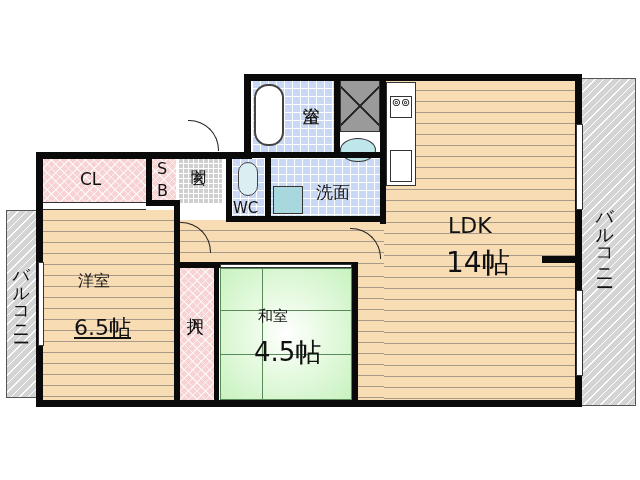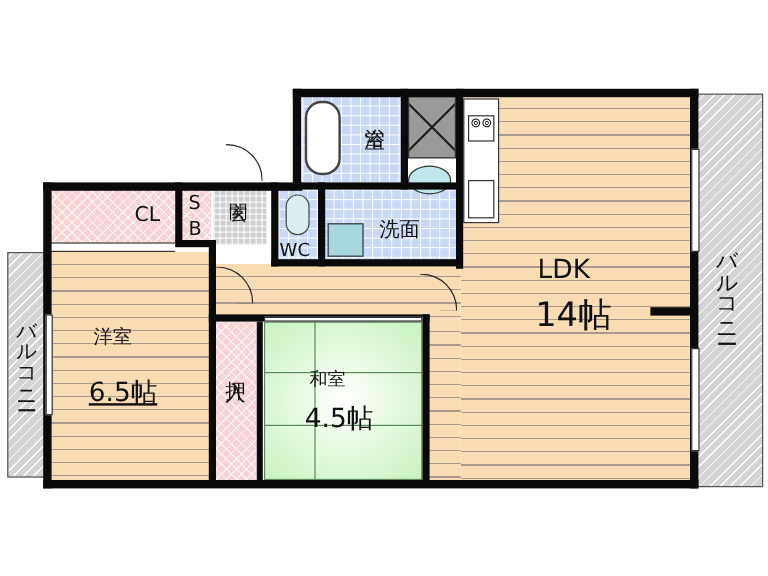--- a/index.html
+++ b/index.html
@@ -29,21 +29,21 @@
 <div class="abs floor-wood" style="left:384px;top:80px;width:192px;height:320px;"></div>
 
 <div class="abs floor-wood" style="left:180px;top:220px;width:204px;height:46px;"></div>
 <div class="abs floor-wood" style="left:356px;top:266px;width:28px;height:134px;"></div>
 
 <div class="abs floor-wood" style="left:42px;top:210px;width:134px;height:190px;"></div>
 <div class="lbl" style="left:78px;top:272px;font-size:16px;">洋室</div>
 <div class="lbl" style="left:74px;top:316px;font-size:22px;text-decoration:underline;">6.5帖</div>
 
 <div class="abs floor-pink" style="left:42px;top:158px;width:104px;height:44px;"></div>
-<div class="lbl" style="left:80px;top:170px;font-size:17px;margin-left:32px;">CL</div>
+<div class="lbl" style="left:80px;top:170px;font-size:17px;">CL</div>
 <div class="abs" style="left:42px;top:202px;width:104px;height:8px;background:#fff;border-top:1px solid #333;border-bottom:1px solid #333;"></div>
 
 <div class="abs floor-pink" style="left:152px;top:158px;width:24px;height:44px;"></div>
 <div class="lbl" style="left:157px;top:160px;font-size:16px;">S</div>
 <div class="lbl" style="left:157px;top:182px;font-size:16px;">B</div>
 
 <div class="abs floor-entry" style="left:178px;top:158px;width:44px;height:46px;"></div>
 <div class="lbl vert" style="left:190px;top:158px;font-size:15px;">玄関</div>
 <div class="door-arc" style="left:188px;top:120px;width:30px;height:30px;border-radius:0 30px 0 0;"></div>
 
@@ -70,21 +70,21 @@
 <div class="lbl" style="left:446px;top:248px;font-size:28px;">14帖</div>
 
 <div class="abs floor-pink" style="left:180px;top:268px;width:34px;height:132px;"></div>
 <div class="lbl vert" style="left:186px;top:304px;font-size:17px;">押入</div>
 
 <div class="abs tatami" style="left:220px;top:268px;width:132px;height:132px;border:1px solid #5a8a5a;"></div>
 <div class="abs" style="left:262px;top:268px;width:1px;height:132px;background:#5a8a5a;"></div>
 <div class="abs" style="left:220px;top:310px;width:132px;height:1px;background:#5a8a5a;"></div>
 <div class="abs" style="left:220px;top:354px;width:132px;height:1px;background:#5a8a5a;"></div>
 <div class="lbl" style="left:258px;top:308px;font-size:15px;">和室</div>
-<div class="lbl" style="left:254px;top:338px;font-size:22px;">4.5帖</div>
+<div class="lbl" style="left:254px;top:338px;font-size:26px;">4.5帖</div>
 
 <div class="wall" style="left:36px;top:400px;width:546px;height:7px;"></div>
 <div class="wall" style="left:36px;top:152px;width:7px;height:255px;"></div>
 <div class="wall" style="left:575px;top:74px;width:7px;height:333px;"></div>
 <div class="wall" style="left:244px;top:74px;width:338px;height:7px;"></div>
 <div class="wall" style="left:36px;top:152px;width:216px;height:7px;"></div>
 <div class="wall" style="left:244px;top:74px;width:7px;height:84px;"></div>
 <div class="wall" style="left:244px;top:152px;width:140px;height:6px;"></div>
 <div class="wall" style="left:334px;top:74px;width:6px;height:84px;"></div>
 <div class="wall" style="left:380px;top:74px;width:6px;height:150px;"></div>

